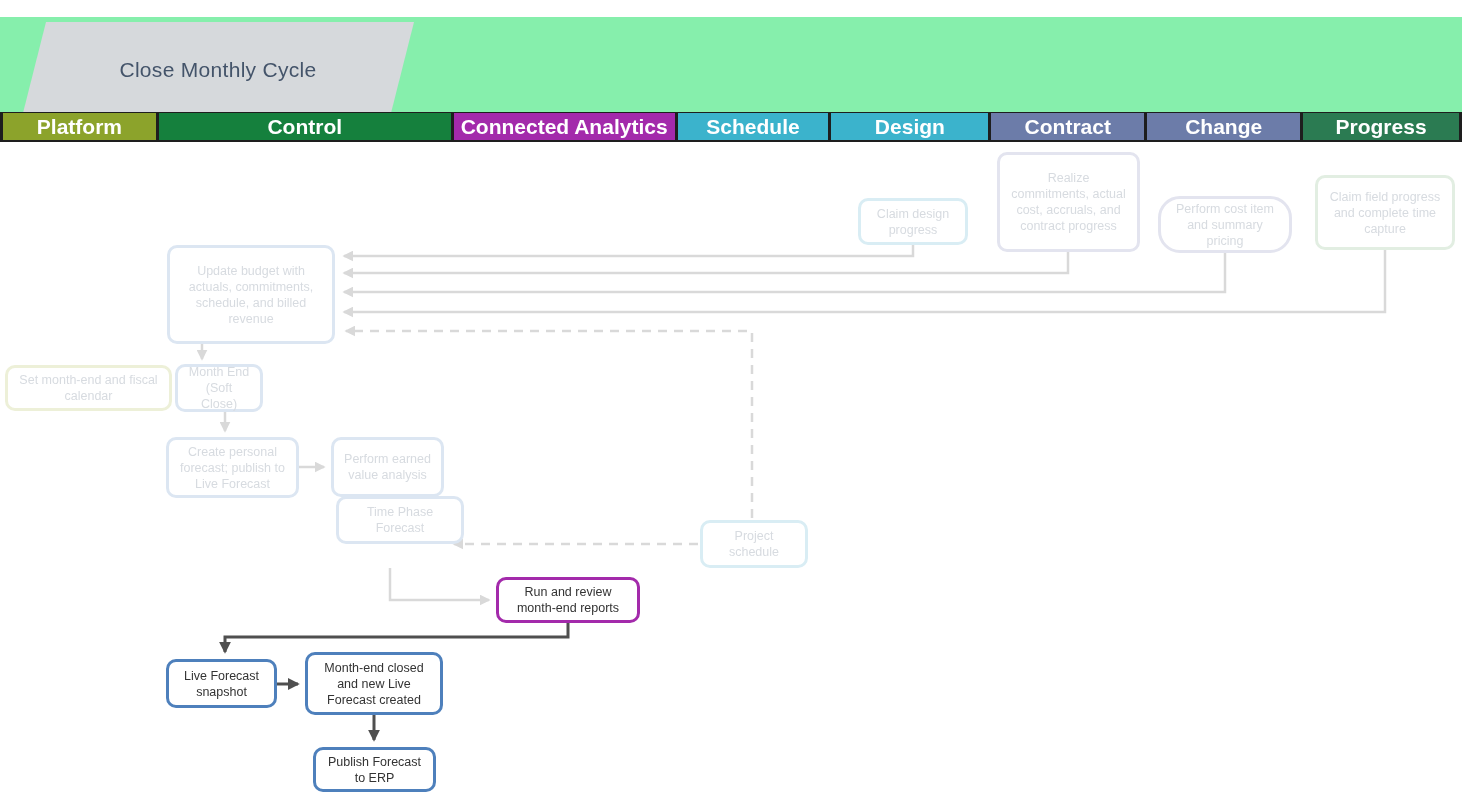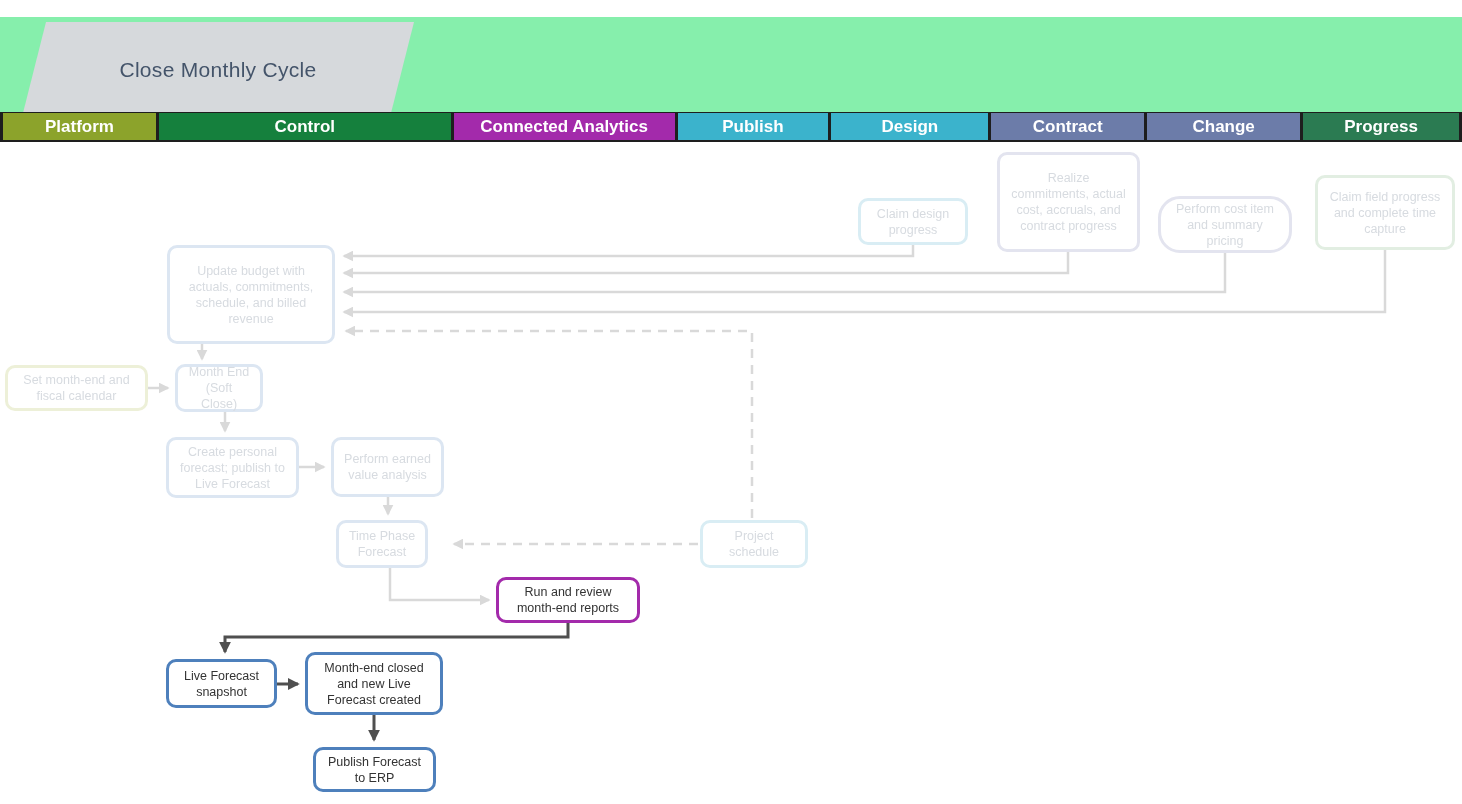--- a/index.html
+++ b/index.html
@@ -15,21 +15,21 @@
     clip-path:polygon(24px 0,100% 0,calc(100% - 24px) 100%,0 100%);
     display:flex;align-items:center;justify-content:center;
   }
   #title-plate .t{color:#44546a;font-size:21px;letter-spacing:.3px;}
   #lane-row{
     position:absolute;left:0;top:112px;width:1462px;height:30px;
     background:#1e1e1e;display:flex;gap:3px;padding:1px 3px 2px 3px;box-sizing:border-box;
   }
   .lane{
     display:flex;align-items:center;justify-content:center;
-    color:#ffffff;font-size:17px;font-weight:700;white-space:nowrap;
+    color:#ffffff;font-size:21px;font-weight:700;white-space:nowrap;
   }
   
   #connectors{position:absolute;left:0;top:0;width:1462px;height:804px;}
   .node{
     position:absolute;background:#ffffff;border-radius:10px;box-sizing:border-box;
     display:flex;align-items:center;justify-content:center;text-align:center;
     font-size:12.5px;line-height:1.28;padding:2px 9px;
   }
   .node.faded{border:3px solid #e0e0e0;color:#d7dbe0;}
   .node.active{border:3px solid #888;color:#333333;}
@@ -42,21 +42,21 @@
   <div id="topbar">
     <div id="title-plate">
       <span class="t">Close Monthly Cycle</span>
     </div>
   </div>
 
   <div id="lane-row">
     <div class="lane" style="flex: 153 0 0px; background: rgb(140, 163, 43);">Platform</div>
     <div class="lane" style="flex: 292 0 0px; background: #15803d;">Control</div>
     <div class="lane" style="flex: 221 0 0px; background: rgb(163, 42, 171);">Connected Analytics</div>
-    <div class="lane" style="flex: 151 0 0px; background: rgb(59, 179, 204);">Publish</div>
+    <div class="lane" style="flex: 151 0 0px; background: rgb(59, 179, 204);">Schedule</div>
     <div class="lane" style="flex: 157 0 0px; background: rgb(59, 179, 204);">Design</div>
     <div class="lane" style="flex: 153 0 0px; background: rgb(108, 124, 169);">Contract</div>
     <div class="lane" style="flex: 153 0 0px; background: rgb(108, 124, 169);">Change</div>
     <div class="lane" style="flex: 156 0 0px; background: rgb(43, 123, 82);">Progress</div>
   </div>
 
   <svg id="connectors" viewBox="0 0 1462 804">
     <defs>
       <marker id="ah-light" viewBox="0 0 10 10" refX="8.5" refY="5" markerWidth="11" markerHeight="11" markerUnits="userSpaceOnUse" orient="auto">
           <path d="M0,0 L10,5 L0,10 z" fill="#D9D9D9"></path>
@@ -80,25 +80,25 @@
       <path d="M390,568 L390,600 L489,600" marker-end="url(#ah-light)"></path>
     </g>
     <g fill="none" stroke="#4F4F4F" stroke-width="3">
       <path d="M568,623 L568,637 L225,637 L225,652" marker-end="url(#ah-dark)"></path>
       <path d="M277,684 L298,684" marker-end="url(#ah-dark)"></path>
       <path d="M374,715 L374,740" marker-end="url(#ah-dark)"></path>
     </g>
   </svg>
 
   <div class="node faded" style="left: 167px; top: 245px; width: 168px; height: 99px; border-color: rgb(220, 230, 242);">Update budget with actuals, commitments, schedule, and billed revenue</div>
-  <div class="node faded" style="left: 5px; top: 365px; width: 143px; height: 46px; border-color: rgb(237, 240, 216); text-align: center;">Set month-end and fiscal calendar</div>
+  <div class="node faded" style="left: 5px; top: 365px; width: 167px; height: 46px; border-color: rgb(237, 240, 216); text-align: center;">Set month-end and fiscal calendar</div>
   <div class="node faded" style="left: 175px; top: 364px; width: 88px; height: 48px; border-color: rgb(220, 230, 242);">Month End (Soft Close)</div>
   <div class="node faded" style="left: 331px; top: 437px; width: 113px; height: 60px; border-color: rgb(220, 230, 242);">Perform earned value analysis</div>
   <div class="node faded" style="left: 166px; top: 437px; width: 133px; height: 61px; border-color: rgb(220, 230, 242);">Create personal forecast; publish to Live Forecast</div>
-  <div class="node faded" style="left: 336px; top: 520px; width: 92px; height: 48px; border-color: rgb(220, 230, 242);">Time Phase Forecast</div>
+  <div class="node faded" style="left: 336px; top: 496px; width: 128px; height: 48px; border-color: rgb(220, 230, 242);">Time Phase Forecast</div>
   <div class="node faded" style="left: 700px; top: 520px; width: 108px; height: 48px; border-color: rgb(217, 237, 244);">Project schedule</div>
   <div class="node faded" style="left: 858px; top: 198px; width: 110px; height: 47px; border-color: rgb(217, 237, 244);">Claim design progress</div>
   <div class="node faded" style="left: 997px; top: 152px; width: 143px; height: 100px; border-color: rgb(227, 228, 239);">Realize commitments, actual cost, accruals, and contract progress</div>
   <div class="node faded" style="left: 1158px; top: 196px; width: 134px; height: 57px; border-color: rgb(227, 228, 239); border-radius: 22px;">Perform cost item and summary pricing</div>
   <div class="node active" style="left: 496px; top: 577px; width: 144px; height: 46px; border-color: rgb(163, 42, 171);">Run and review month-end reports</div>
 
   <div class="node faded" style="left: 1315px; top: 175px; width: 140px; height: 75px; border-color: rgb(226, 238, 226);">Claim field progress and complete time capture</div>
   <div class="node active" style="left: 166px; top: 659px; width: 111px; height: 49px; border-color: rgb(78, 128, 188);">Live Forecast snapshot</div>
   <div class="node active" style="left: 305px; top: 652px; width: 138px; height: 63px; border-color: rgb(78, 128, 188);">Month-end closed and new Live Forecast created</div>
   <div class="node active" style="left: 313px; top: 747px; width: 123px; height: 45px; border-color: rgb(78, 128, 188);">Publish Forecast to ERP</div>

